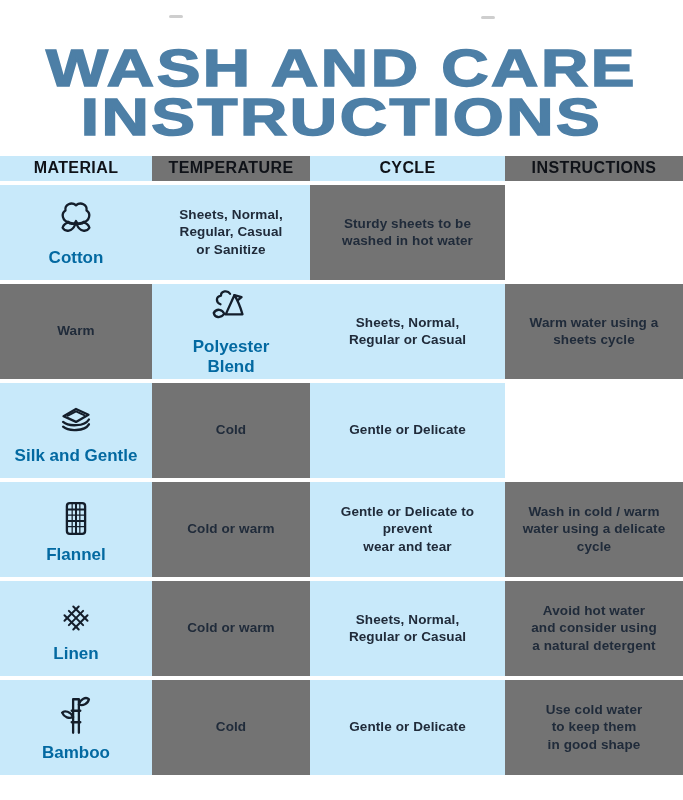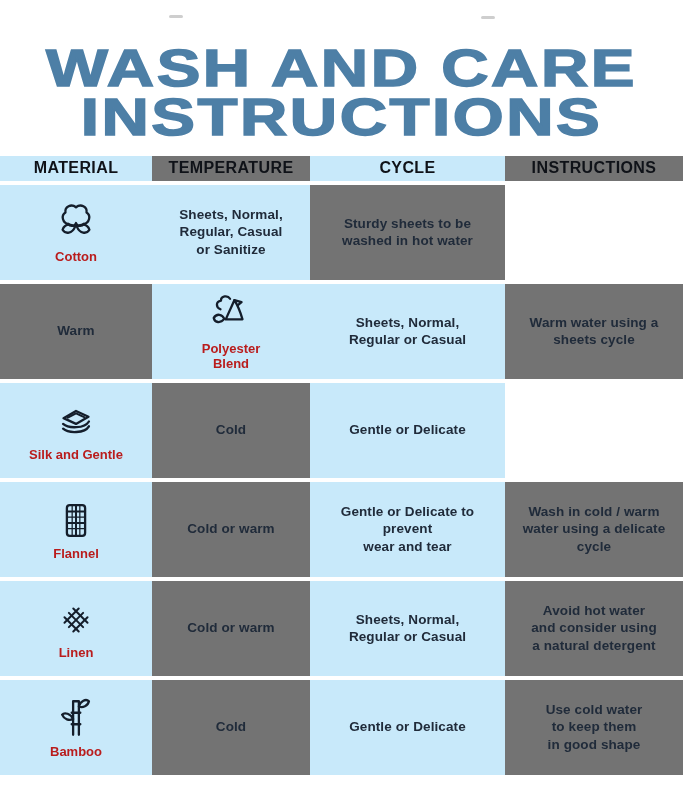--- a/index.html
+++ b/index.html
@@ -37,21 +37,21 @@
   .hcell{
     font-size:16px;font-weight:800;color:#0f1218;letter-spacing:.4px;
   }
 
   .body-row .cell{height:95px;}
 
   .material-cell{flex-direction:column;gap:3px;padding-top:6px;}
   .material-icon{width:46px;height:46px;flex:0 0 auto;}
   .material-icon svg{width:100%;height:100%;display:block;}
   .material-label{
-    font-size:13px;font-weight:800;color:#b91c1c;white-space:pre-line;line-height:1.15;text-align:center;
+    font-size:17px;font-weight:800;color:#0369a1;white-space:pre-line;line-height:1.15;text-align:center;
   }
 
   .cell-text{
     font-size:13.5px;font-weight:700;color:#202b3a;
     white-space:pre-line;line-height:1.3;letter-spacing:.1px;
   }
 
   .ic{stroke:#141e2b;fill:none;stroke-width:2.4;stroke-linecap:round;stroke-linejoin:round;}
   .ic-thin{stroke:#141e2b;fill:none;stroke-width:1.3;stroke-linecap:round;}
   .ic-med{stroke:#141e2b;fill:none;stroke-width:2.1;stroke-linecap:round;}

